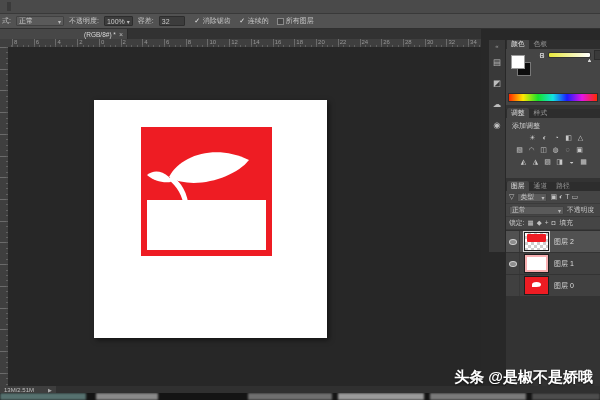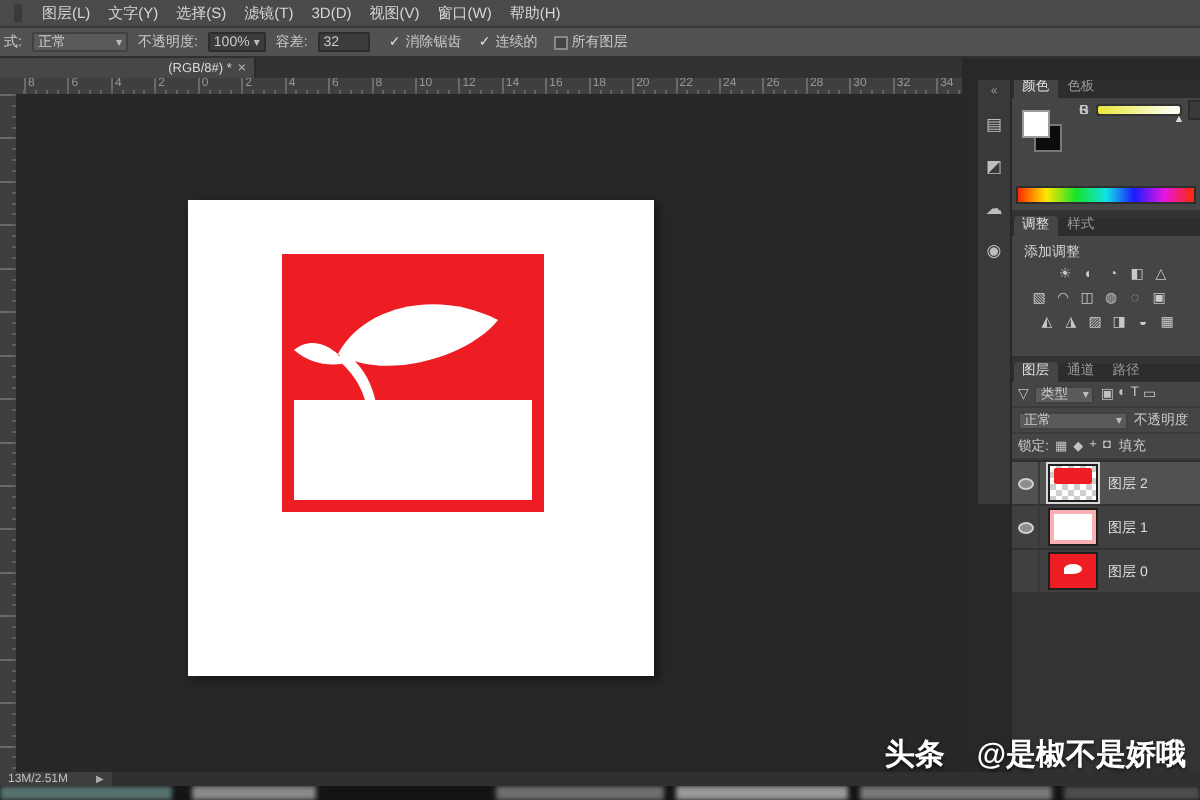--- a/index.html
+++ b/index.html
@@ -144,37 +144,27 @@
   .blk.b1{left:0;width:86px;background:#56716f}
   .blk.b2{left:96px;width:62px;background:#8a8a8a}
   .blk.b3{left:248px;width:84px;background:#6f6f6f}
   .blk.b4{left:338px;width:86px;background:#9a9a9a}
   .blk.b5{left:430px;width:96px;background:#7a7a7a}
   .blk.b6{left:532px;width:68px;background:#4d4d4d}
 
   
   .watermark{position:absolute;right:7px;top:368px;z-index:50;font-size:15px;font-weight:bold;
              color:#ffffff;text-shadow:0 1px 2px rgba(0,0,0,.65);white-space:nowrap}
-  .watermark .prefix{margin-right:16px}
+  .watermark .prefix{margin-right:4px}
 </style>
 </head>
 <body>
 
 <div class="menubar">
   <span class="stub"></span>
-  <span style="display:flex;gap:9px">
-    <span class="menu-item">图层(L)</span>
-      <span class="menu-item">文字(Y)</span>
-      <span class="menu-item">选择(S)</span>
-      <span class="menu-item">滤镜(T)</span>
-      <span class="menu-item">3D(D)</span>
-      <span class="menu-item">视图(V)</span>
-      <span class="menu-item">窗口(W)</span>
-      <span class="menu-item">帮助(H)</span>
-  </span>
 </div>
 
 <div class="optionsbar">
   <span class="lbl">式:</span>
   <span class="dd dd-arrow" style="width:48px">
     <span>正常</span>
   </span>
   <span class="lbl">不透明度:</span>
   <span class="valbox dd-arrow">
     <span>100%</span>

